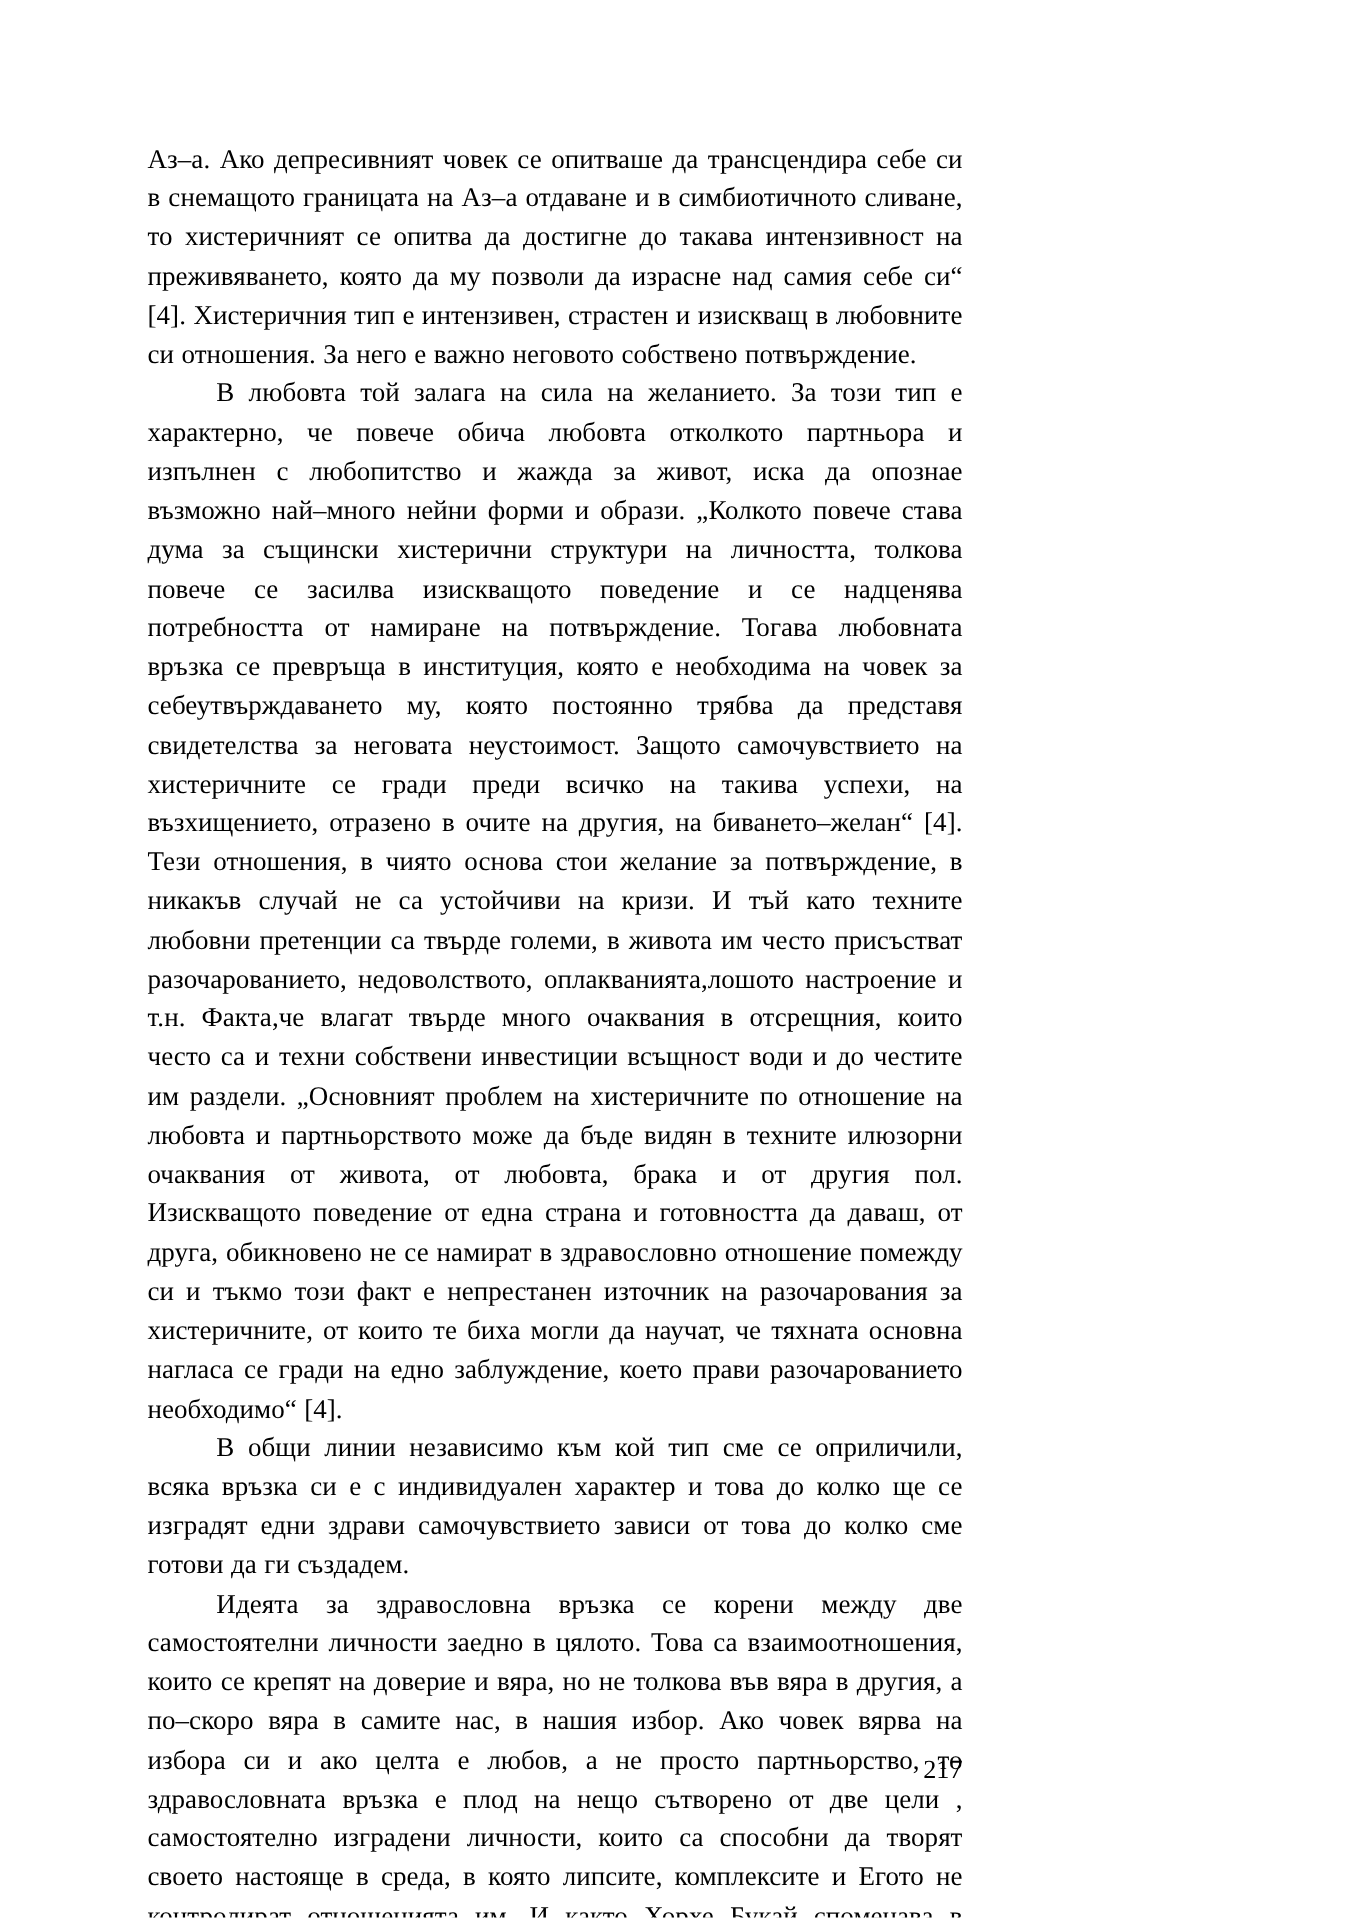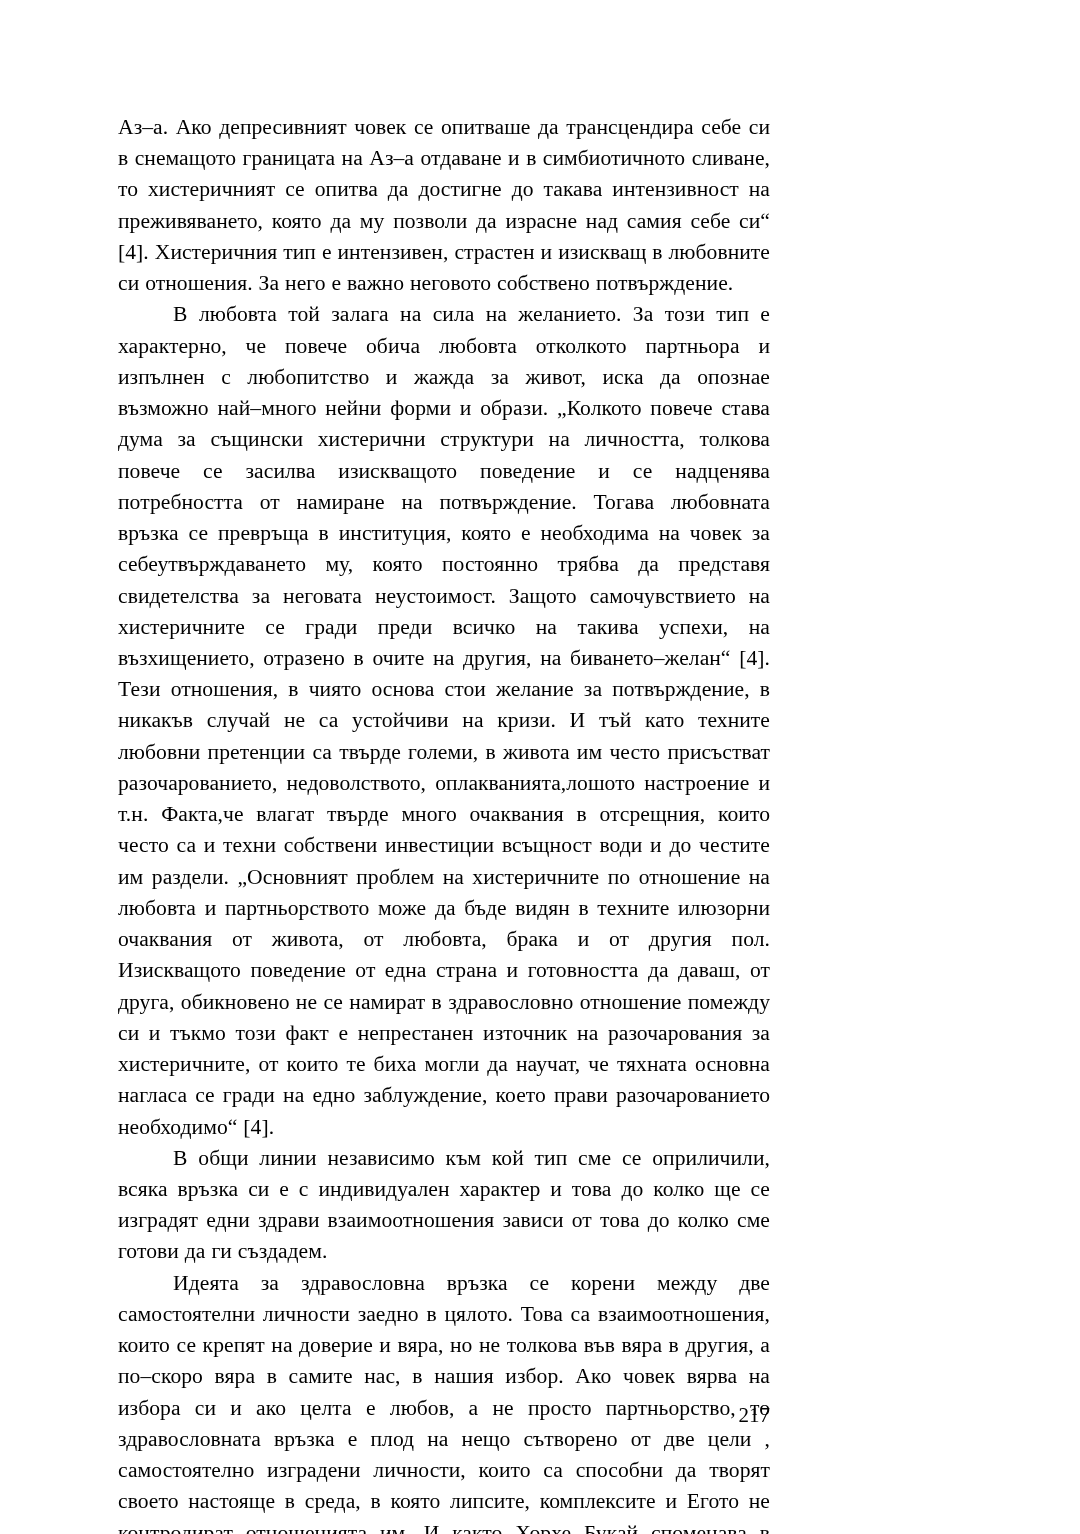--- a/index.html
+++ b/index.html
@@ -43,19 +43,19 @@
   }
 </style>
 </head>
 <body>
 
 <div class="page">
 
   <div class="body-text">
     <p>Аз–а. Ако депресивният човек се опитваше да трансцендира себе си в снемащото границата на Аз–а отдаване и в симбиотичното сливане, то хистеричният се опитва да достигне до такава интензивност на преживяването, която да му позволи да израсне над самия себе си“ [4]. Хистеричния тип е интензивен, страстен и изискващ в любовните си отношения. За него е важно неговото собствено потвърждение.</p>
     <p class="indent">В любовта той залага на сила на желанието. За този тип е характерно, че повече обича любовта отколкото партньора и изпълнен с любопитство и жажда за живот, иска да опознае възможно най–много нейни форми и образи. „Колкото повече става дума за същински хистерични структури на личността, толкова повече се засилва изискващото поведение и се надценява потребността от намиране на потвърждение. Тогава любовната връзка се превръща в институция, която е необходима на човек за себеутвърждаването му, която постоянно трябва да представя свидетелства за неговата неустоимост. Защото самочувствието на хистеричните се гради преди всичко на такива успехи, на възхищението, отразено в очите на другия, на биването–желан“ [4]. Тези отношения, в чиято основа стои желание за потвърждение, в никакъв случай не са устойчиви на кризи. И тъй като техните любовни претенции са твърде големи, в живота им често присъстват разочарованието, недоволството, оплакванията,лошото настроение и т.н. Факта,че влагат твърде много очаквания в отсрещния, които често са и техни собствени инвестиции всъщност води и до честите им раздели. „Основният проблем на хистеричните по отношение на любовта и партньорството може да бъде видян в техните илюзорни очаквания от живота, от любовта, брака и от другия пол. Изискващото поведение от една страна и готовността да даваш, от друга, обикновено не се намират в здравословно отношение помежду си и тъкмо този факт е непрестанен източник на разочарования за хистеричните, от които те биха могли да научат, че тяхната основна нагласа се гради на едно заблуждение, което прави разочарованието необходимо“ [4].</p>
-    <p class="indent">В общи линии независимо към кой тип сме се оприличили, всяка връзка си е с индивидуален характер и това до колко ще се изградят едни здрави взаимоотношения зависи от това до колко сме готови да ги създадем.</p>
+    <p class="indent">В общи линии независимо към кой тип сме се оприличили, всяка връзка си е с индивидуален характер и това до колко ще се изградят едни здрави самочувствието зависи от това до колко сме готови да ги създадем.</p>
     <p class="indent">Идеята за здравословна връзка се корени между две самостоятелни личности заедно в цялото. Това са взаимоотношения, които се крепят на доверие и вяра, но не толкова във вяра в другия, а по–скоро вяра в самите нас, в нашия избор. Ако човек вярва на избора си и ако целта е любов, а не просто партньорство, то здравословната връзка е плод на нещо сътворено от две цели , самостоятелно изградени личности, които са способни да творят своето настояще в среда, в която липсите, комплексите и Егото не контролират отношенията им. И както Хорхе Букай споменава в своята книга „Да се обичаме с отворени очи“:</p>
   </div>
 
   <div class="page-number">217</div>
 
 </div>
 
 </body></html>

